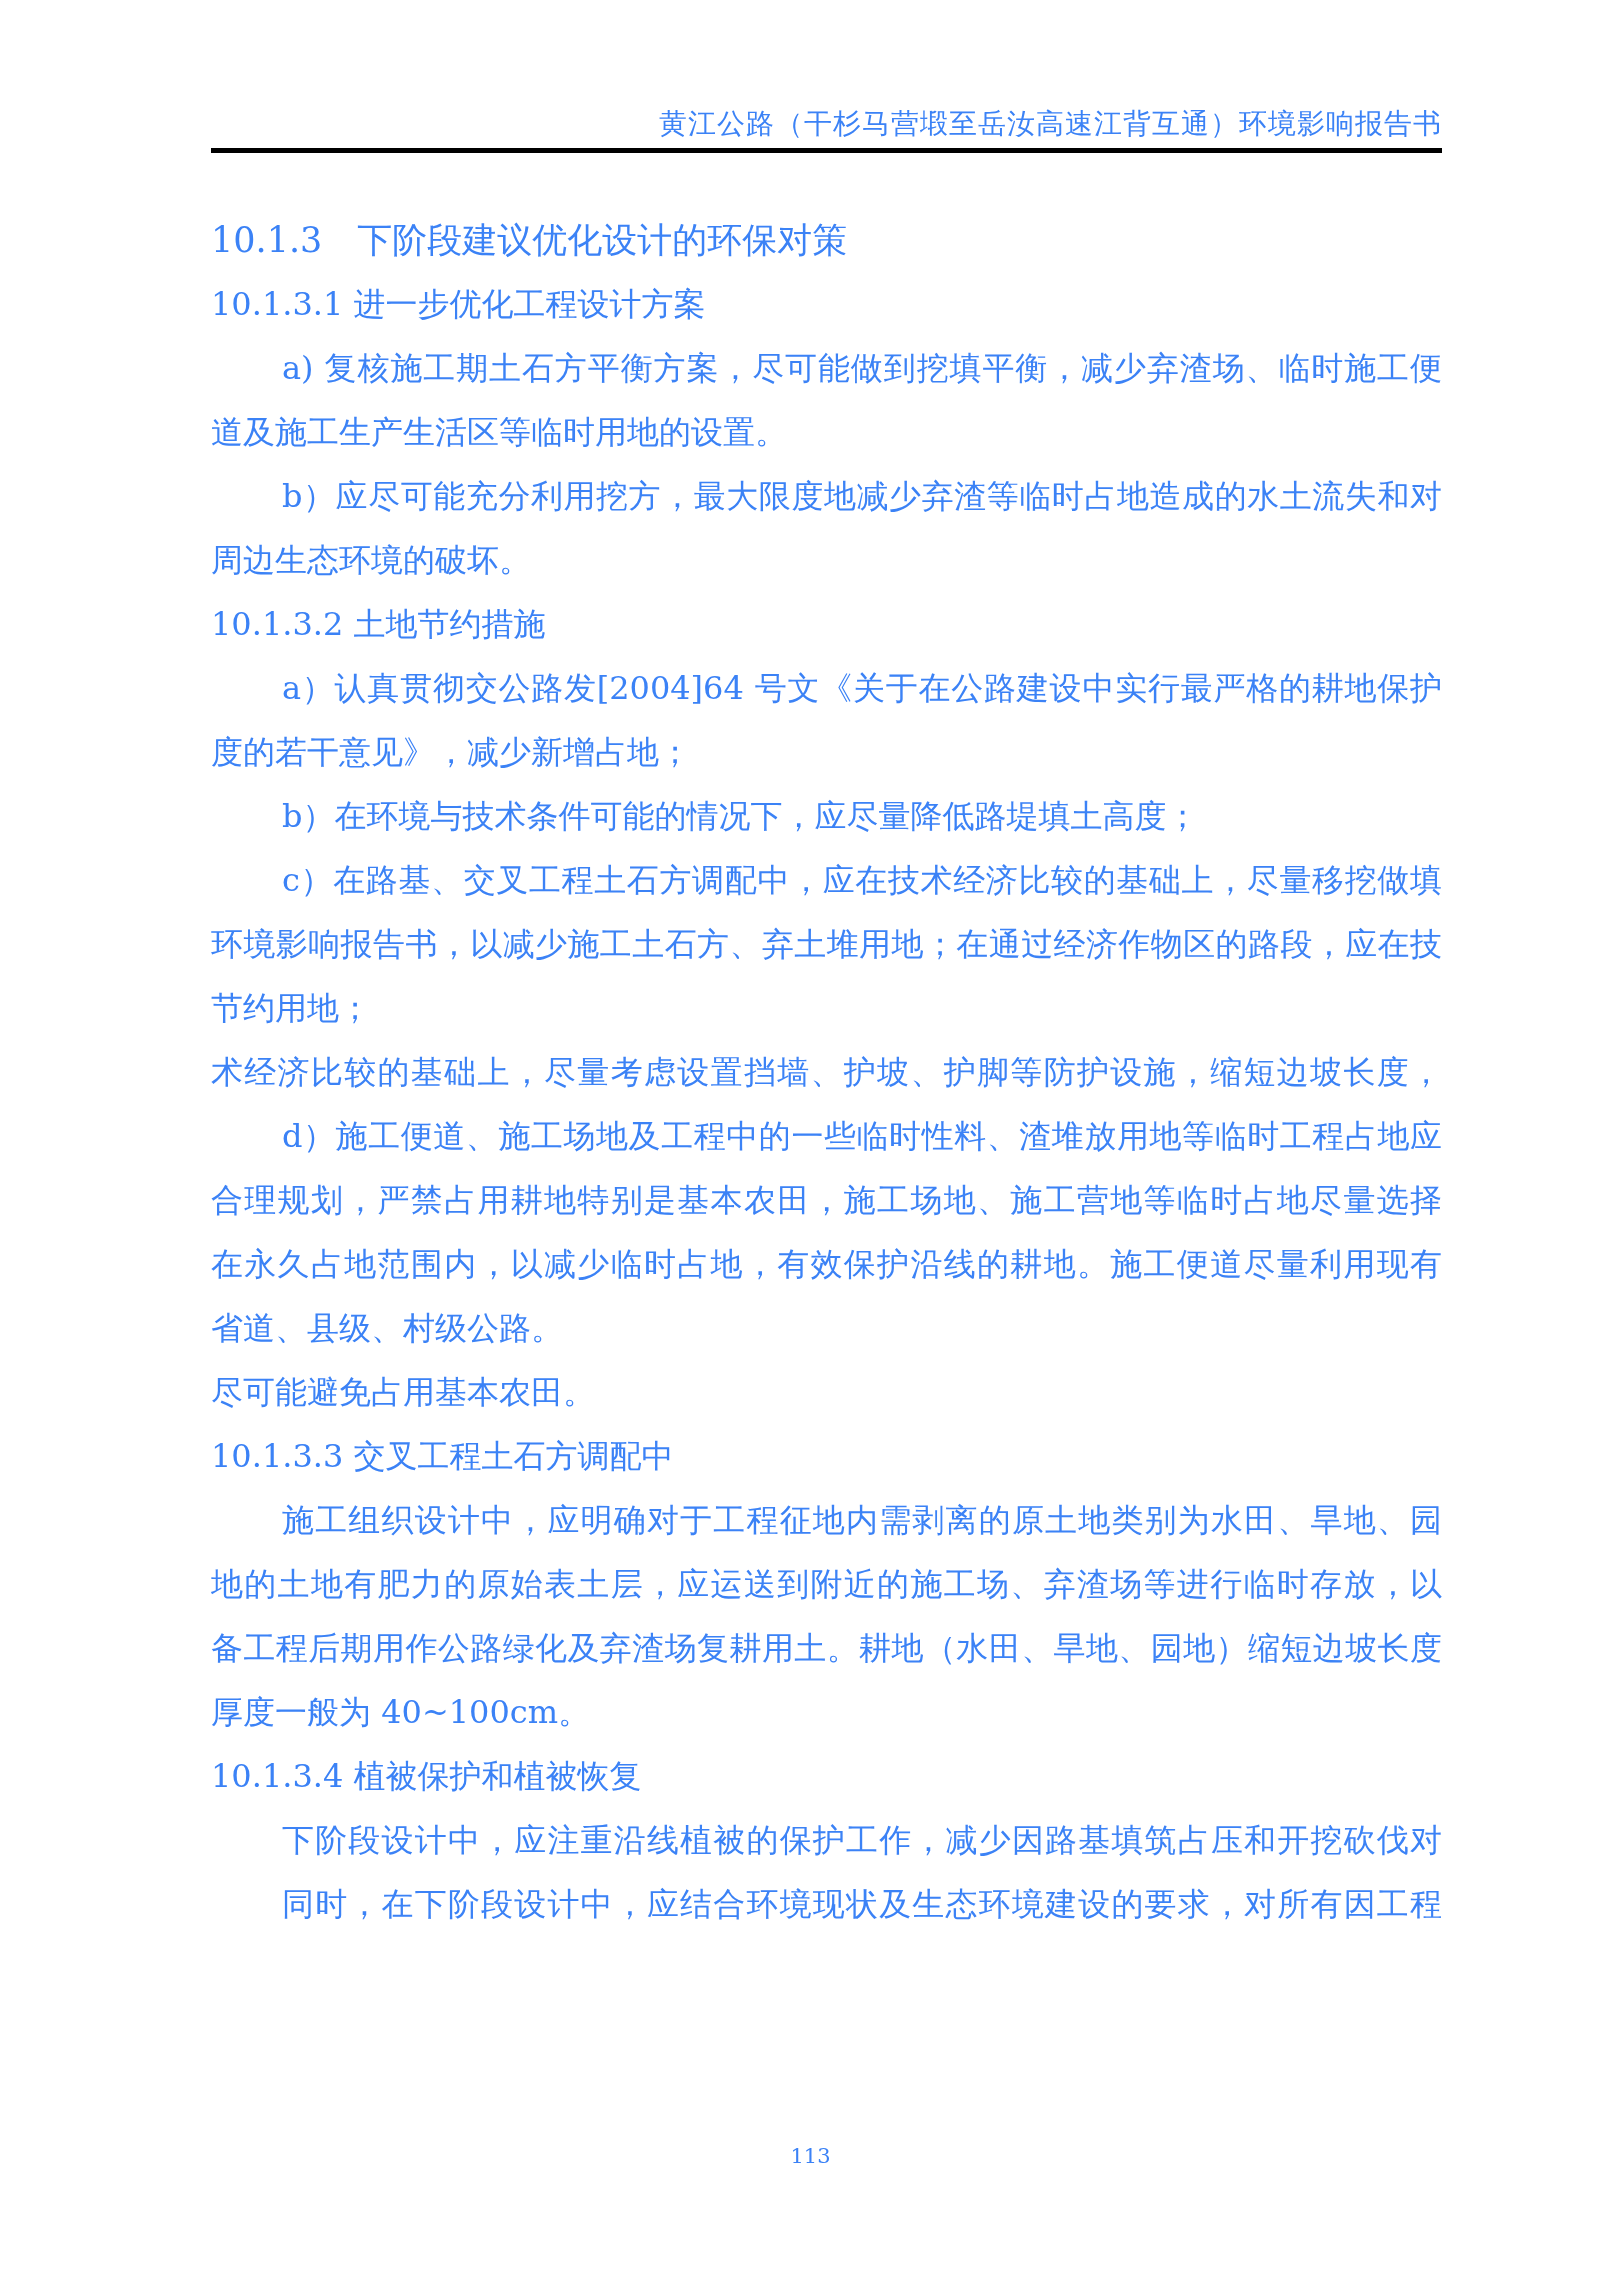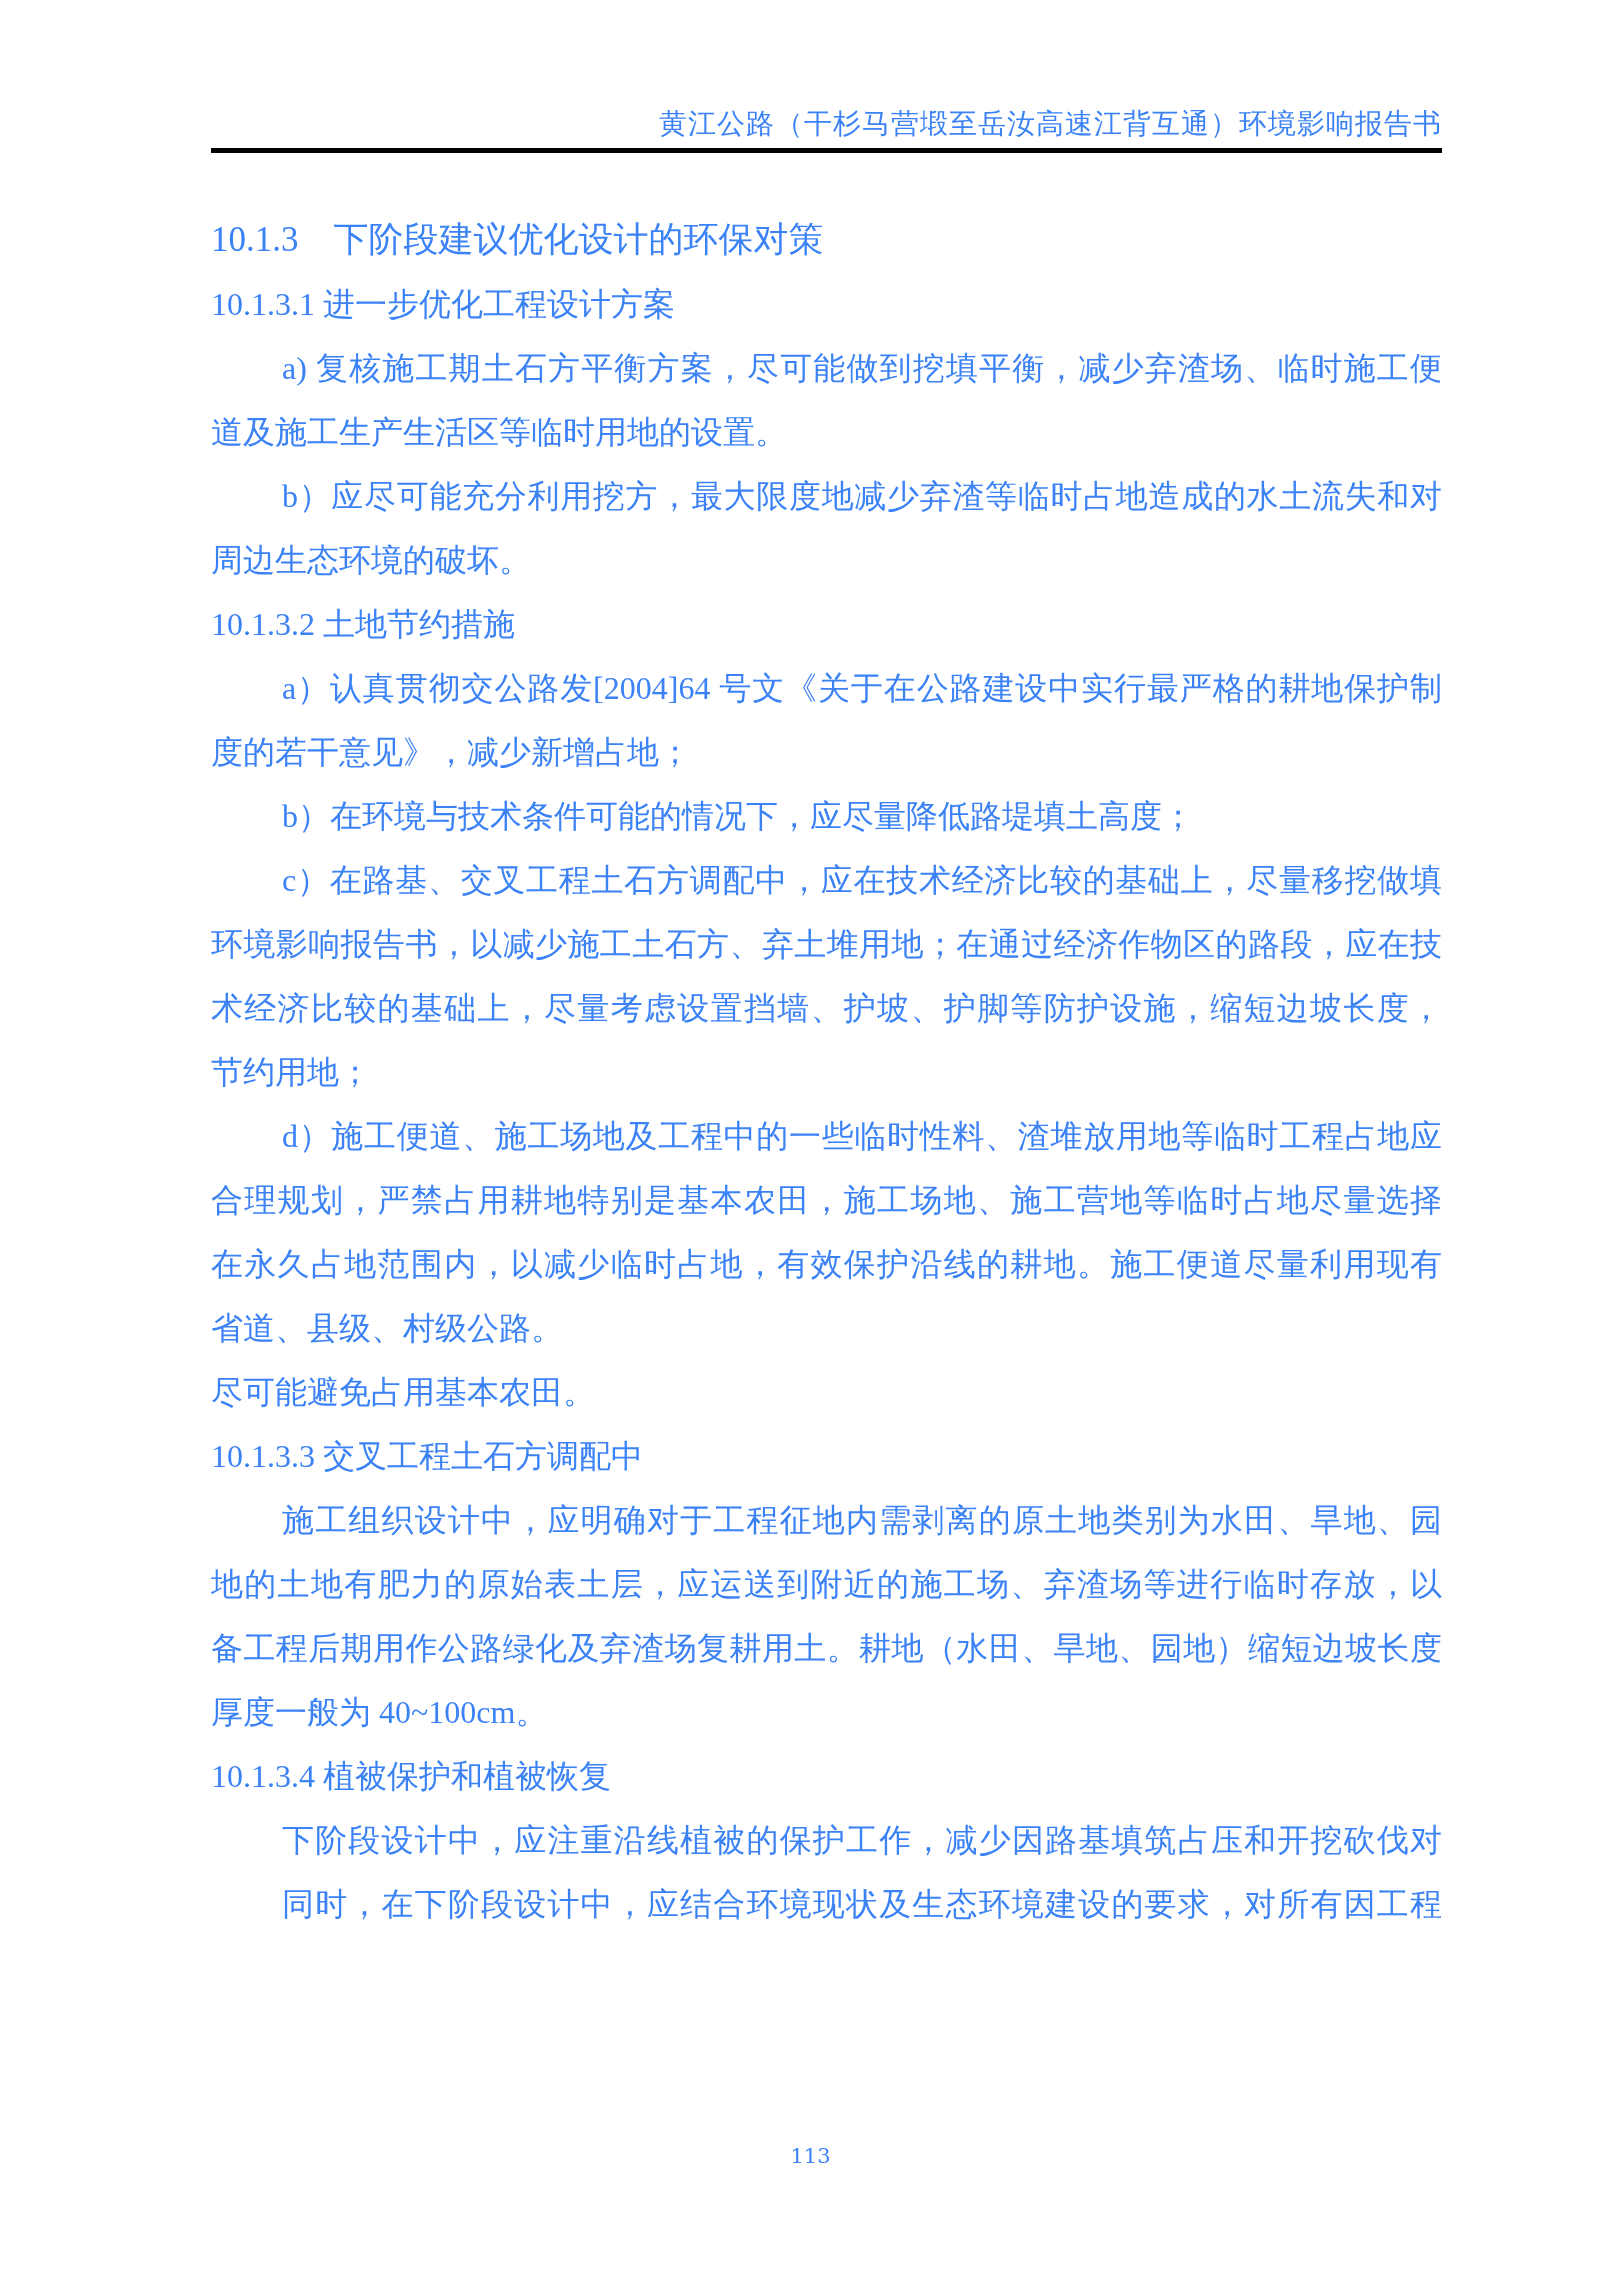--- a/index.html
+++ b/index.html
@@ -41,21 +41,20 @@
     left: 211px;
     top: 208px;
     width: 1231px;
   }
   .line {
     height: 64px;
     line-height: 64px;
     font-size: 32px;
     overflow: hidden;
     white-space: normal;
-    font-family: Liberation Serif, serif;
   }
   .line.h-main {
     font-size: 35px;
   }
   .line.indent {
     padding-left: 71px;
   }
   .line.fill {
     text-align: justify;
     text-align-last: justify;
@@ -86,22 +85,22 @@
     <div class="line indent fill">a) 复核施工期土石方平衡方案，尽可能做到挖填平衡，减少弃渣场、临时施工便</div>
     <div class="line">道及施工生产生活区等临时用地的设置。</div>
     <div class="line indent fill">b）应尽可能充分利用挖方，最大限度地减少弃渣等临时占地造成的水土流失和对</div>
     <div class="line">周边生态环境的破坏。</div>
     <div class="line">10.1.3.2 土地节约措施</div>
     <div class="line indent fill">a）认真贯彻交公路发[2004]64 号文《关于在公路建设中实行最严格的耕地保护制</div>
     <div class="line">度的若干意见》，减少新增占地；</div>
     <div class="line indent">b）在环境与技术条件可能的情况下，应尽量降低路堤填土高度；</div>
     <div class="line indent fill">c）在路基、交叉工程土石方调配中，应在技术经济比较的基础上，尽量移挖做填</div>
     <div class="line fill">环境影响报告书，以减少施工土石方、弃土堆用地；在通过经济作物区的路段，应在技</div>
+    <div class="line">节约用地；</div>
     <div class="line fill">术经济比较的基础上，尽量考虑设置挡墙、护坡、护脚等防护设施，缩短边坡长度，</div>
-    <div class="line">节约用地；</div>
     <div class="line indent fill">d）施工便道、施工场地及工程中的一些临时性料、渣堆放用地等临时工程占地应</div>
     <div class="line fill">合理规划，严禁占用耕地特别是基本农田，施工场地、施工营地等临时占地尽量选择</div>
     <div class="line fill">在永久占地范围内，以减少临时占地，有效保护沿线的耕地。施工便道尽量利用现有</div>
     <div class="line">省道、县级、村级公路。</div>
     <div class="line">尽可能避免占用基本农田。</div>
     <div class="line">10.1.3.3 交叉工程土石方调配中</div>
     <div class="line indent fill">施工组织设计中，应明确对于工程征地内需剥离的原土地类别为水田、旱地、园</div>
     <div class="line fill">地的土地有肥力的原始表土层，应运送到附近的施工场、弃渣场等进行临时存放，以</div>
     <div class="line fill">备工程后期用作公路绿化及弃渣场复耕用土。耕地（水田、旱地、园地）缩短边坡长度</div>
     <div class="line">厚度一般为 40~100cm。</div>

